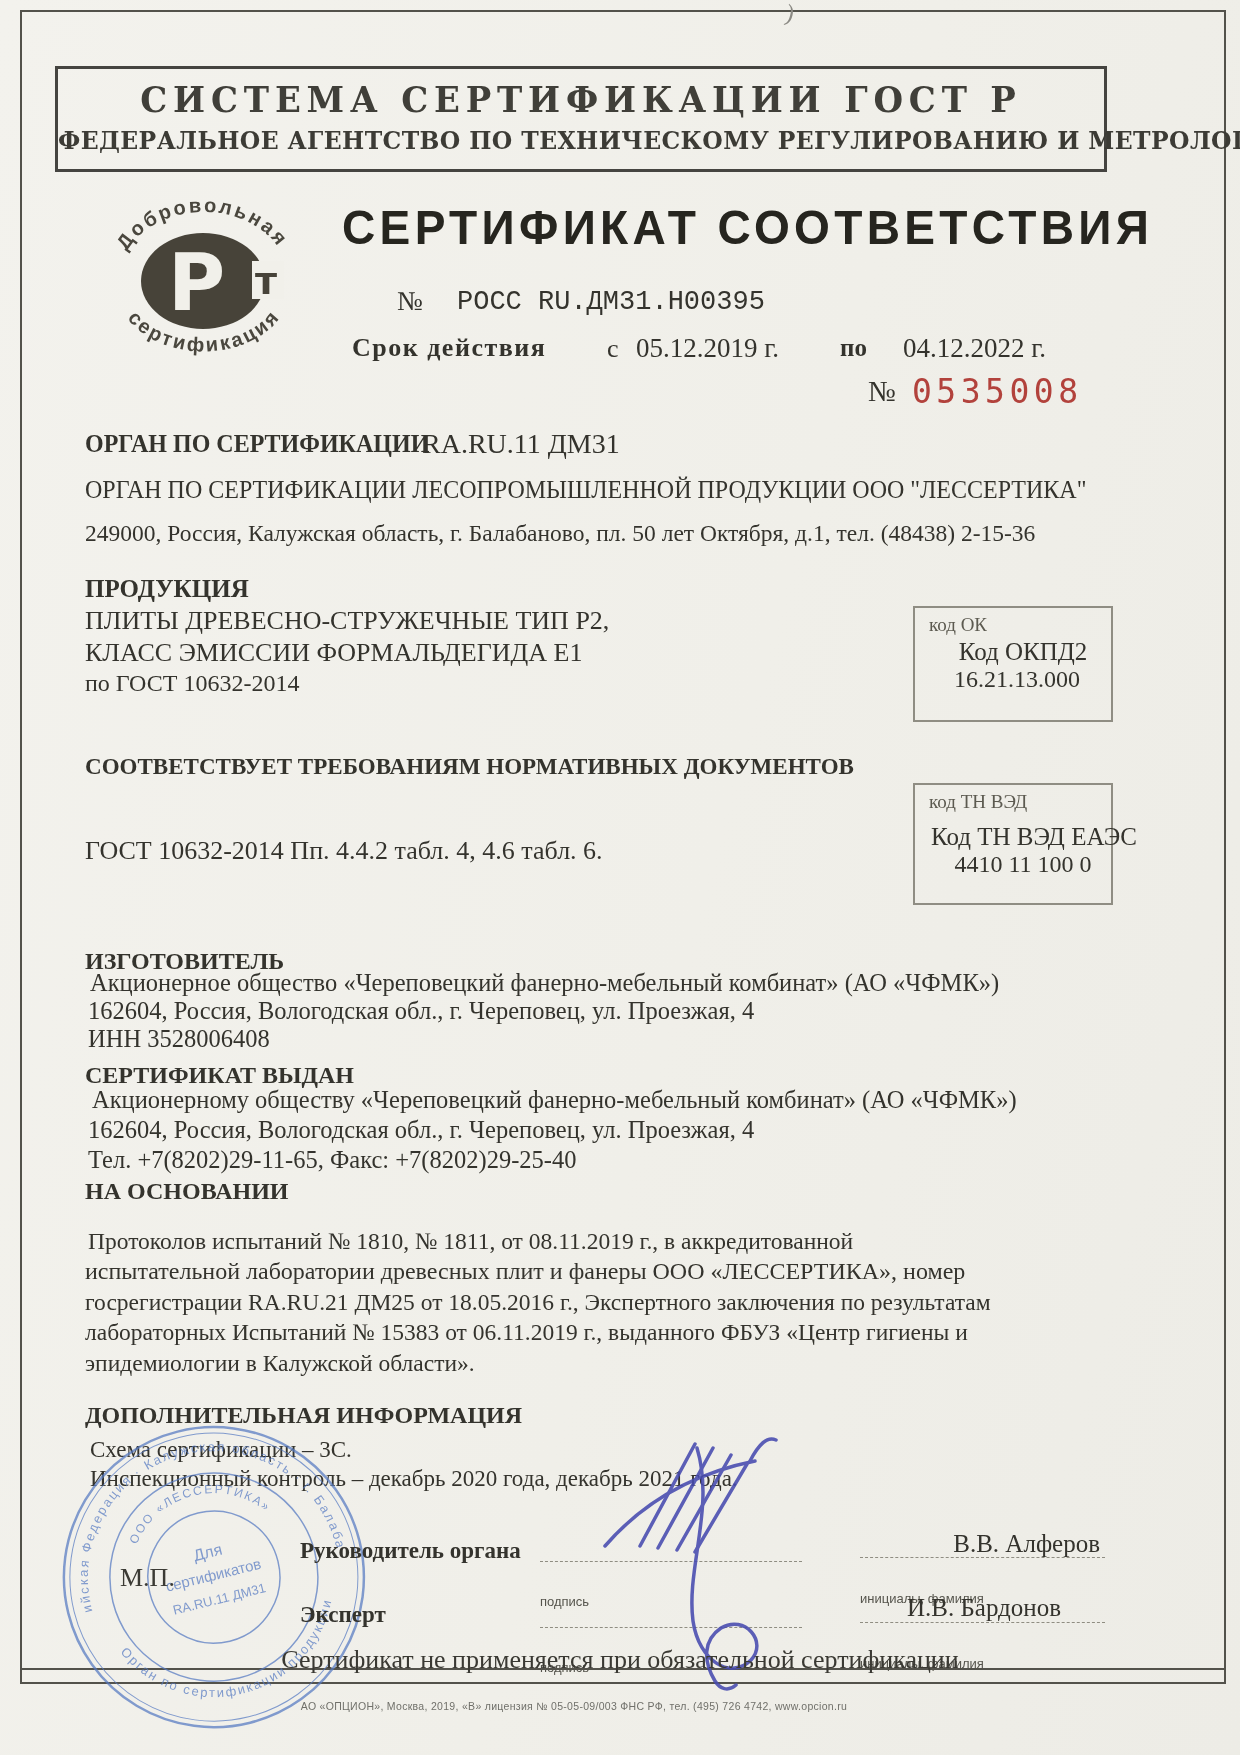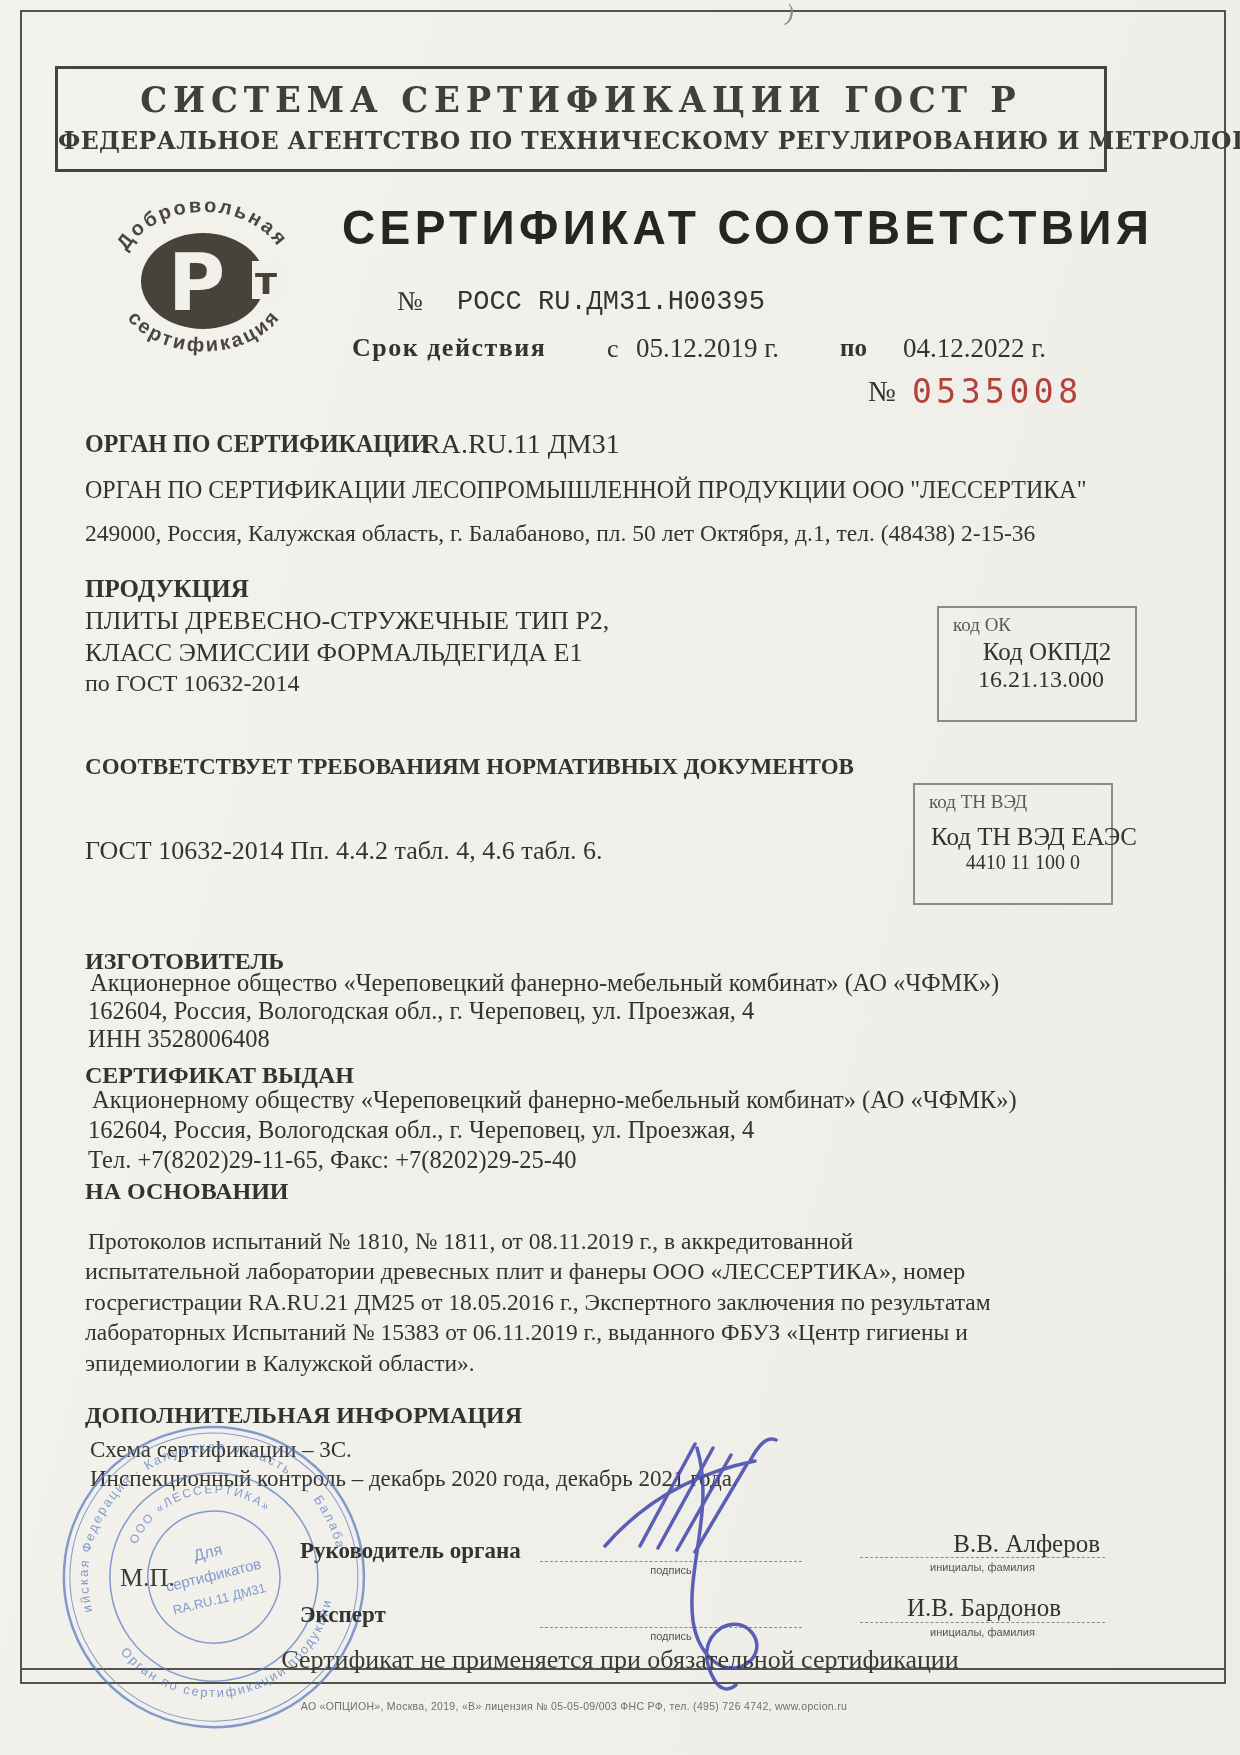--- a/index.html
+++ b/index.html
@@ -15,21 +15,21 @@
   .frame{border:2px solid #53524b;}
   .hbox{border:3px solid #454440;text-align:center;}
   .hline1{font-family:"DejaVu Serif",serif;font-weight:bold;font-size:35px;letter-spacing:6px;color:#403f39;margin-top:10px;transform:scaleX(.97);transform-origin:center top;}
   .hline2{font-family:"DejaVu Serif",serif;font-weight:bold;font-size:23.5px;letter-spacing:.4px;color:#3c3b35;margin-top:7px;}
   .doc-title{font-family:"Liberation Sans",sans-serif;font-weight:bold;font-size:48px;letter-spacing:4.5px;color:#26251f;transform:scaleX(.96);transform-origin:left top;}
   .red-num{font-family:"DejaVu Sans Mono",monospace;font-size:33px;letter-spacing:4.5px;}
   .codebox{border:2px solid #8f8d83;}
   .codebox .tag{font-size:19px;color:#5c5a50;padding:6px 0 0 14px;}
   .codebox .cline{text-align:center;font-size:25px;color:#34332d;}
   .sigline{border-bottom:1.5px dashed #8f8d82;}
-  .cap{font-family:"Liberation Sans",sans-serif;font-size:11px;color:#55544c;text-align:center;}
+  .cap{font-family:"Liberation Sans",sans-serif;font-size:13px;color:#55544c;text-align:left;margin-top:30px;}
   .sec{font-weight:bold;font-size:24px;color:#34332d;}
 </style>
 </head>
 <body>
 
 <div class="page">
 
   <div class="abs frame" style="left:20px;top:10px;width:1202px;height:1670px;"></div>
   <div class="abs" style="left:20px;top:1668px;width:1206px;height:2px;background:#53524b;"></div>
 
@@ -74,32 +74,32 @@
   <div class="abs sec cond nw" style="left:85px;top:430px;font-size:25px;">ОРГАН ПО СЕРТИФИКАЦИИ</div>
   <div class="abs ser nw" style="left:422px;top:428px;font-size:28px;">RA.RU.11 ДМ31</div>
   <div class="abs ser nw cond" style="left:85px;top:476px;font-size:25px;">ОРГАН ПО СЕРТИФИКАЦИИ ЛЕСОПРОМЫШЛЕННОЙ ПРОДУКЦИИ  ООО "ЛЕССЕРТИКА"</div>
   <div class="abs ser nw" style="left:85px;top:520px;font-size:23.5px;">249000, Россия, Калужская область, г. Балабаново, пл. 50 лет Октября, д.1, тел. (48438) 2-15-36</div>
 
   <div class="abs sec nw" style="left:85px;top:575px;font-size:25px;">ПРОДУКЦИЯ</div>
   <div class="abs ser nw" style="left:85px;top:606px;font-size:26px;">ПЛИТЫ ДРЕВЕСНО-СТРУЖЕЧНЫЕ  ТИП Р2,</div>
   <div class="abs ser nw" style="left:85px;top:638px;font-size:26px;">КЛАСС ЭМИССИИ ФОРМАЛЬДЕГИДА Е1</div>
   <div class="abs ser nw" style="left:85px;top:670px;font-size:24px;">по ГОСТ 10632-2014</div>
 
-  <div class="abs codebox" style="left:913px;top:606px;width:196px;height:112px;margin-left:24px;">
+  <div class="abs codebox" style="left:913px;top:606px;width:196px;height:112px;">
     <div class="tag ser nw">код ОК</div>
     <div class="cline ser nw" style="margin-top:2px;padding-left:20px;">Код ОКПД2</div>
     <div class="cline ser nw" style="font-size:24px;padding-left:8px;">16.21.13.000</div>
   </div>
 
   <div class="abs sec cond nw" style="left:85px;top:753px;">СООТВЕТСТВУЕТ ТРЕБОВАНИЯМ НОРМАТИВНЫХ ДОКУМЕНТОВ</div>
 
   <div class="abs codebox" style="left:913px;top:783px;width:196px;height:118px;">
     <div class="tag ser nw">код ТН ВЭД</div>
     <div class="cline ser nw" style="margin-top:10px;padding-left:16px;">Код ТН ВЭД ЕАЭС</div>
-    <div class="cline ser nw" style="font-size:20px;padding-left:20px;">4410 11 100 0</div>
+    <div class="cline ser nw" style="font-size:24px;padding-left:20px;">4410 11 100 0</div>
   </div>
 
   <div class="abs ser nw" style="left:85px;top:836px;font-size:26px;">ГОСТ 10632-2014 Пп. 4.4.2 табл. 4, 4.6 табл. 6.</div>
 
   <div class="abs sec nw" style="left:85px;top:948px;">ИЗГОТОВИТЕЛЬ</div>
   <div class="abs ser nw" style="left:90px;top:969px;font-size:24.5px;">Акционерное общество «Череповецкий фанерно-мебельный комбинат» (АО «ЧФМК»)</div>
   <div class="abs ser nw" style="left:88px;top:997px;font-size:24.5px;">162604, Россия, Вологодская обл., г. Череповец, ул. Проезжая, 4</div>
   <div class="abs ser nw" style="left:88px;top:1025px;font-size:24.5px;">ИНН 3528006408</div>
 
   <div class="abs sec nw" style="left:85px;top:1062px;">СЕРТИФИКАТ ВЫДАН</div>

